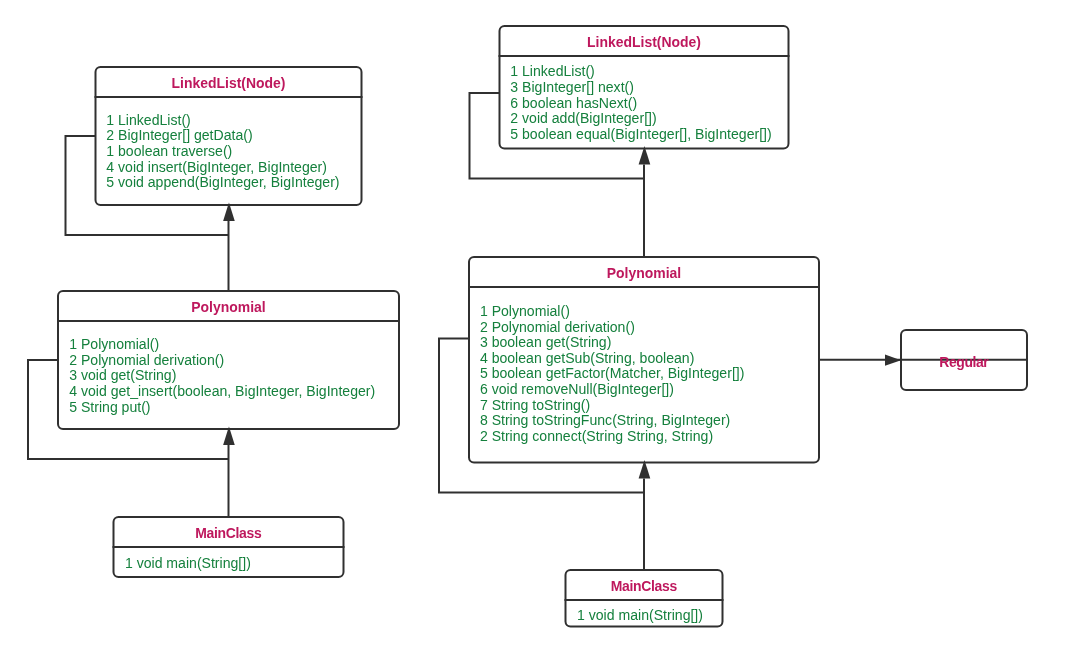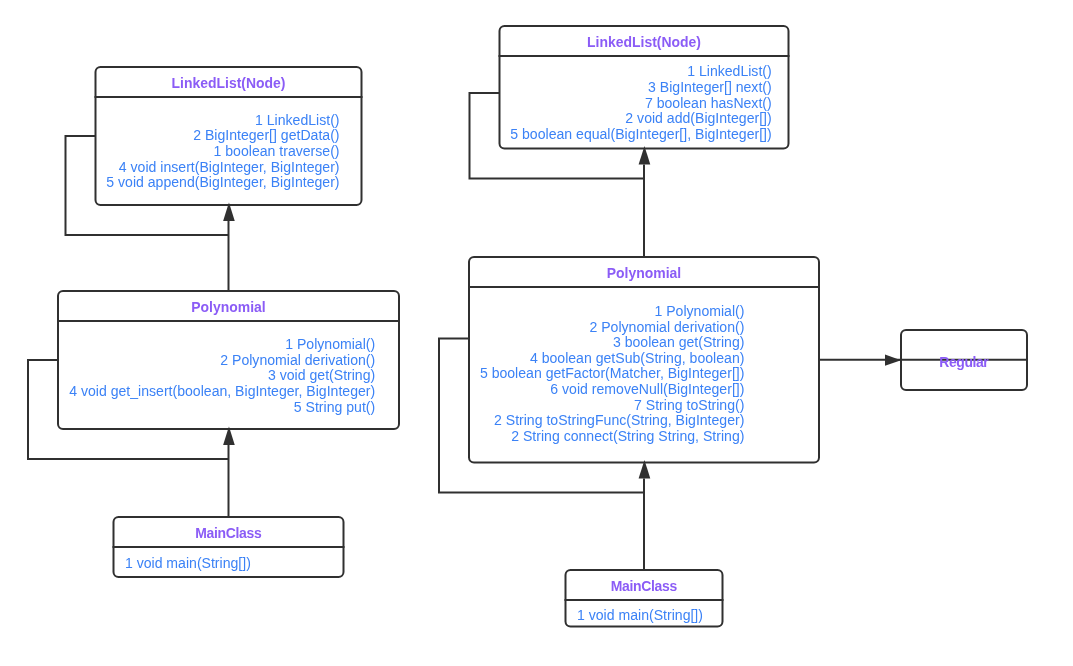--- a/index.html
+++ b/index.html
@@ -15,26 +15,26 @@
   }
   .text-layer {
     position:absolute; left:0; top:0; width:1073px; height:666px;
     
     -webkit-font-smoothing:antialiased;
     -moz-osx-font-smoothing:grayscale;
     opacity:0.999;
     will-change:opacity;
   }
   .uml-title {
-    position:absolute; text-align:center; font-weight:bold; color:#8b5cf6;
+    position:absolute; text-align:center; font-weight:bold; color:#be185d;
     white-space:nowrap; font-size:13.95px; line-height:18.00px;
   }
   .uml-body { position:absolute; color:#555555; }
   .uml-member {
-    display:block; white-space:pre; color:#3b82f6; font-size:14.08px;text-align:right;
+    display:block; white-space:pre; color:#15803d; font-size:14.08px;
   }
 </style>
 </head>
 <body>
 
 <div id="canvas">
 
   <svg class="diagram-layer" viewBox="0 0 1073 666" width="1073" height="666" xmlns="http://www.w3.org/2000/svg" shape-rendering="geometricPrecision">
     <g>
       <g>
@@ -121,34 +121,34 @@
       <span class="uml-member">5 String put()</span>
     </div>
     <div class="uml-title" style="left:113.50px; top:524.35px; width:230.00px; letter-spacing:-0.330px; text-indent:-0.330px;">MainClass</div>
     <div class="uml-body" style="left:124.90px; top:556.30px; line-height:15.60px;">
       <span class="uml-member">1 void main(String[])</span>
     </div>
     <div class="uml-title" style="left:499.50px; top:33.25px; width:289.00px; letter-spacing:0.000px; text-indent:0.000px;">LinkedList(Node)</div>
     <div class="uml-body" style="left:510.30px; top:64.40px; line-height:15.60px;">
       <span class="uml-member">1 LinkedList()</span>
       <span class="uml-member">3 BigInteger[] next()</span>
-      <span class="uml-member">7 boolean hasNext()</span>
+      <span class="uml-member">6 boolean hasNext()</span>
       <span class="uml-member">2 void add(BigInteger[])</span>
       <span class="uml-member">5 boolean equal(BigInteger[], BigInteger[])</span>
     </div>
     <div class="uml-title" style="left:469.00px; top:264.25px; width:350.00px; letter-spacing:0.000px; text-indent:0.000px;">Polynomial</div>
     <div class="uml-body" style="left:479.90px; top:304.10px; line-height:15.60px;">
       <span class="uml-member">1 Polynomial()</span>
       <span class="uml-member">2 Polynomial derivation()</span>
       <span class="uml-member">3 boolean get(String)</span>
       <span class="uml-member">4 boolean getSub(String, boolean)</span>
       <span class="uml-member">5 boolean getFactor(Matcher, BigInteger[])</span>
       <span class="uml-member">6 void removeNull(BigInteger[])</span>
       <span class="uml-member">7 String toString()</span>
-      <span class="uml-member">2 String toStringFunc(String, BigInteger)</span>
+      <span class="uml-member">8 String toStringFunc(String, BigInteger)</span>
       <span class="uml-member">2 String connect(String String, String)</span>
     </div>
     <div class="uml-title" style="left:565.50px; top:577.35px; width:157.00px; letter-spacing:-0.330px; text-indent:-0.330px;">MainClass</div>
     <div class="uml-body" style="left:577.00px; top:607.60px; line-height:15.60px;">
       <span class="uml-member">1 void main(String[])</span>
     </div>
     <div class="uml-title" style="left:901.00px; top:336.95px; width:126.00px; letter-spacing:-0.400px; text-indent:-0.400px;margin-top:16px;">Regular</div>
   </div>
 </div>
 

